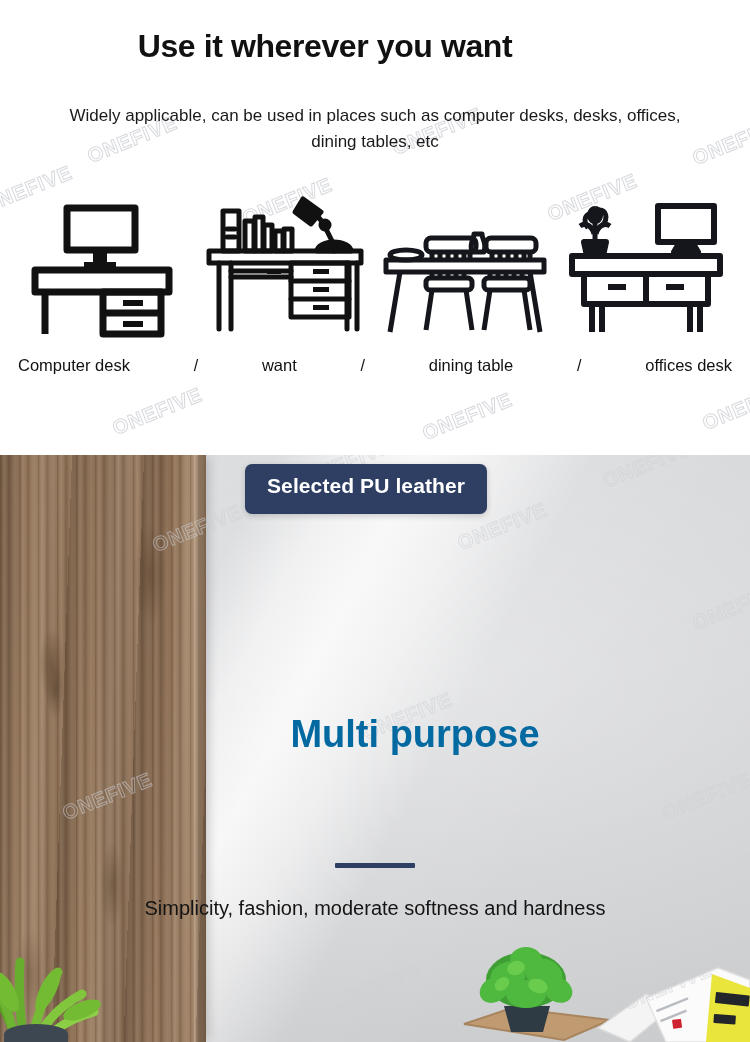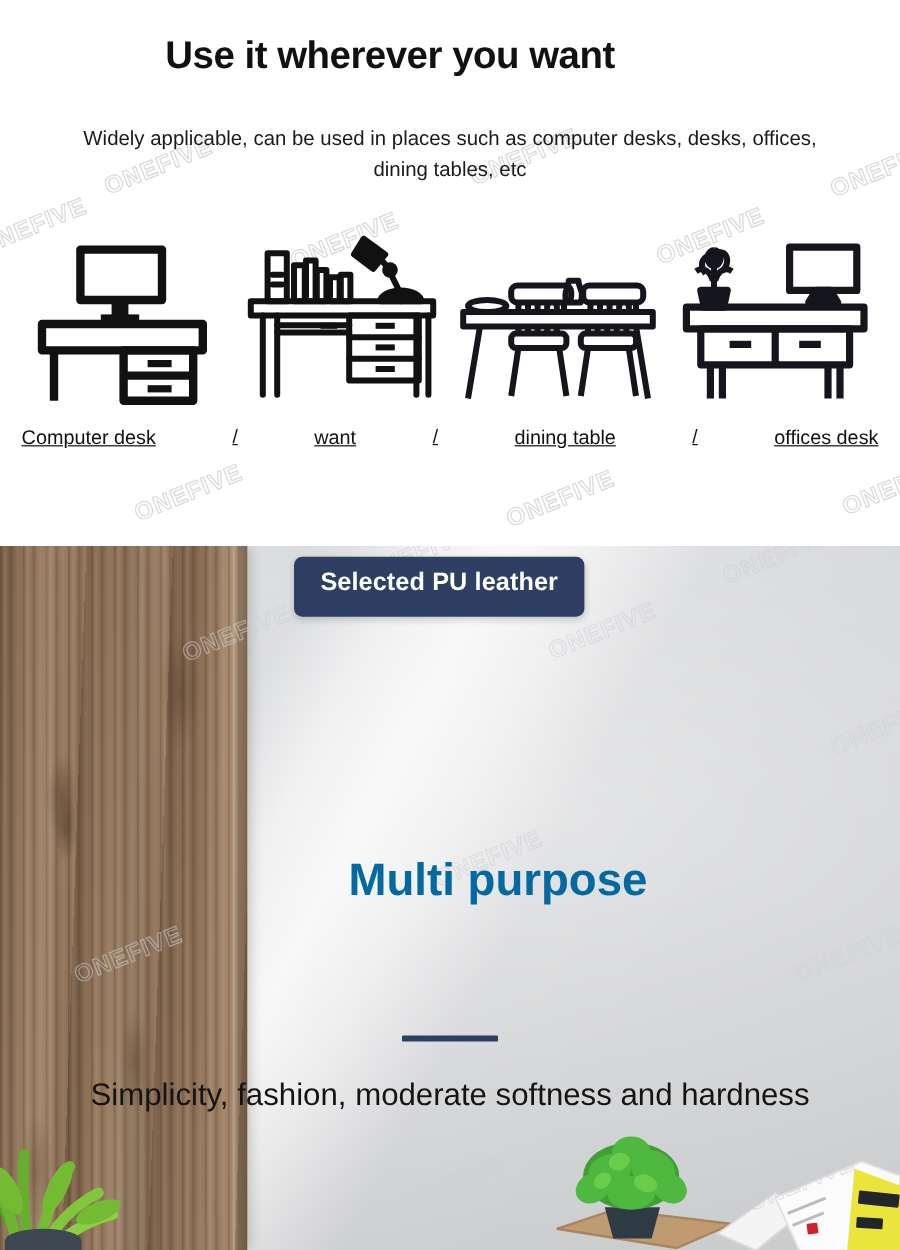--- a/index.html
+++ b/index.html
@@ -48,24 +48,23 @@
   .icon-row{
     position:absolute;left:0;top:190px;width:750px;height:150px;
     display:flex;justify-content:space-around;align-items:flex-end;
     padding:0 14px;box-sizing:border-box;
   }
   .icon-cell{width:170px;height:150px;display:flex;align-items:flex-end;justify-content:center;}
   .icon-cell svg{display:block;}
 
   .label-row{
     position:absolute;left:18px;top:356px;width:714px;
-    display:flex;justify-content:space-between;
+    display:flex;align-items:center;justify-content:space-between;
     font-size:16.5px;color:#111;
     font-family:"Liberation Sans", sans-serif;
-    text-decoration:underline;
   }
   .label-row .lbl{flex:0 0 auto;text-align:center;}
   .label-row .sep{flex:0 0 auto;color:#111;font-size:16px;padding:0 2px;}
   .label-row .sp{flex:1 1 auto;}
 
   
   .photo-section{
     position:absolute;left:0;top:455px;width:750px;height:587px;
     overflow:hidden;background:#d9dadc;
   }
@@ -141,21 +140,21 @@
     font-family:"Liberation Sans", sans-serif;
     padding-left:40px;
   }
   .divider{
     position:absolute;left:335px;top:408px;width:80px;height:5px;
     background:#2e3f63;border-radius:1px;
   }
   .photo-tagline{
     position:absolute;left:0;top:442px;width:750px;
     text-align:center;
-    font-size:26px;color:#141414;
+    font-size:20px;color:#141414;
     font-family:"Liberation Sans", sans-serif;
   }
 
   
   .plant-left{position:absolute;left:-10px;bottom:-6px;width:150px;height:120px;}
   
   .scene-right{position:absolute;right:0;bottom:0;width:290px;height:110px;}
 </style>
 </head>
 <body>

